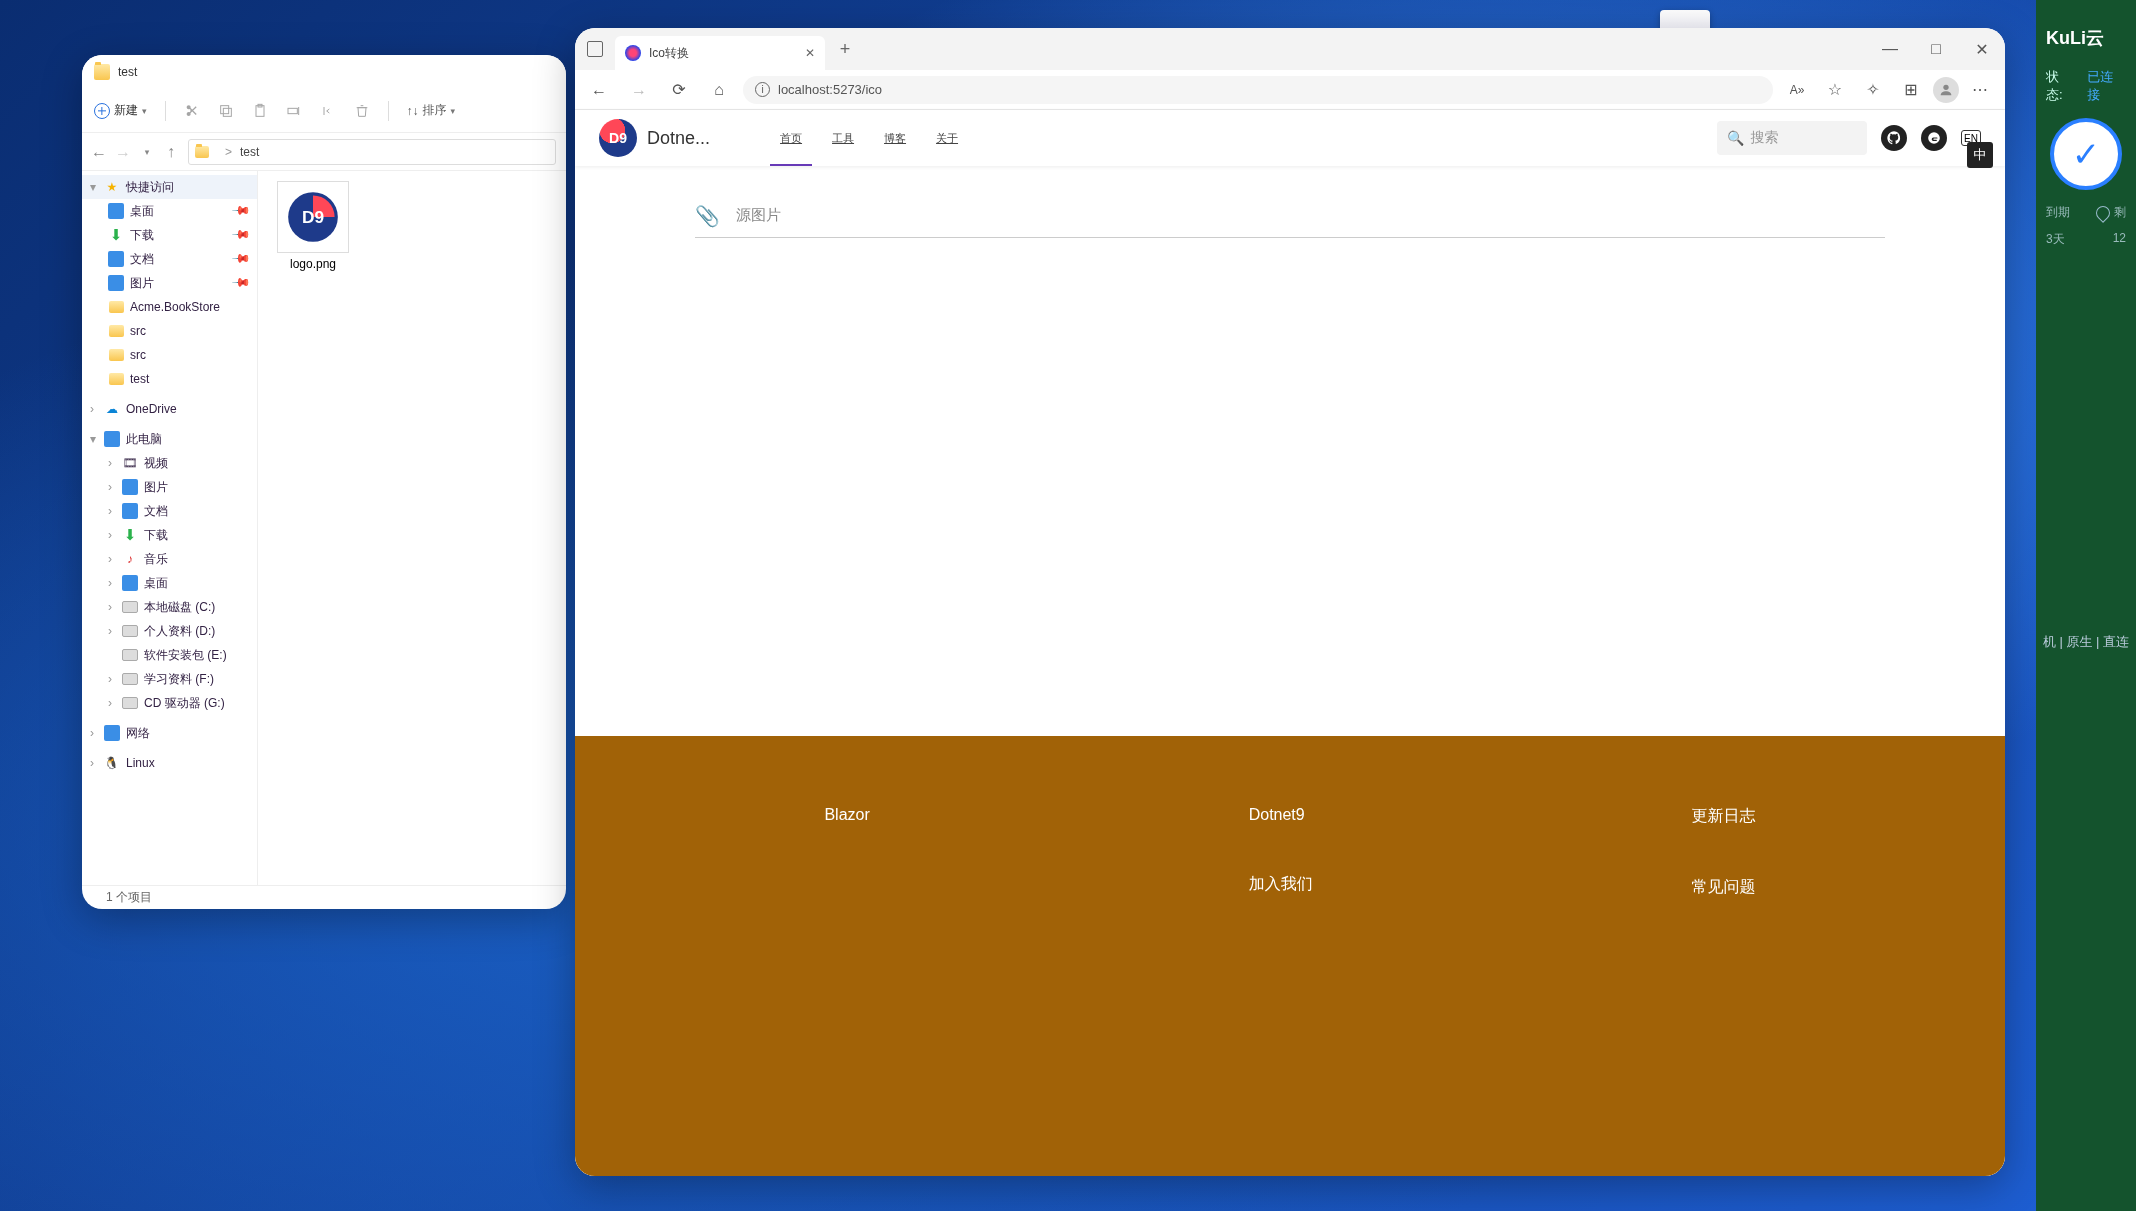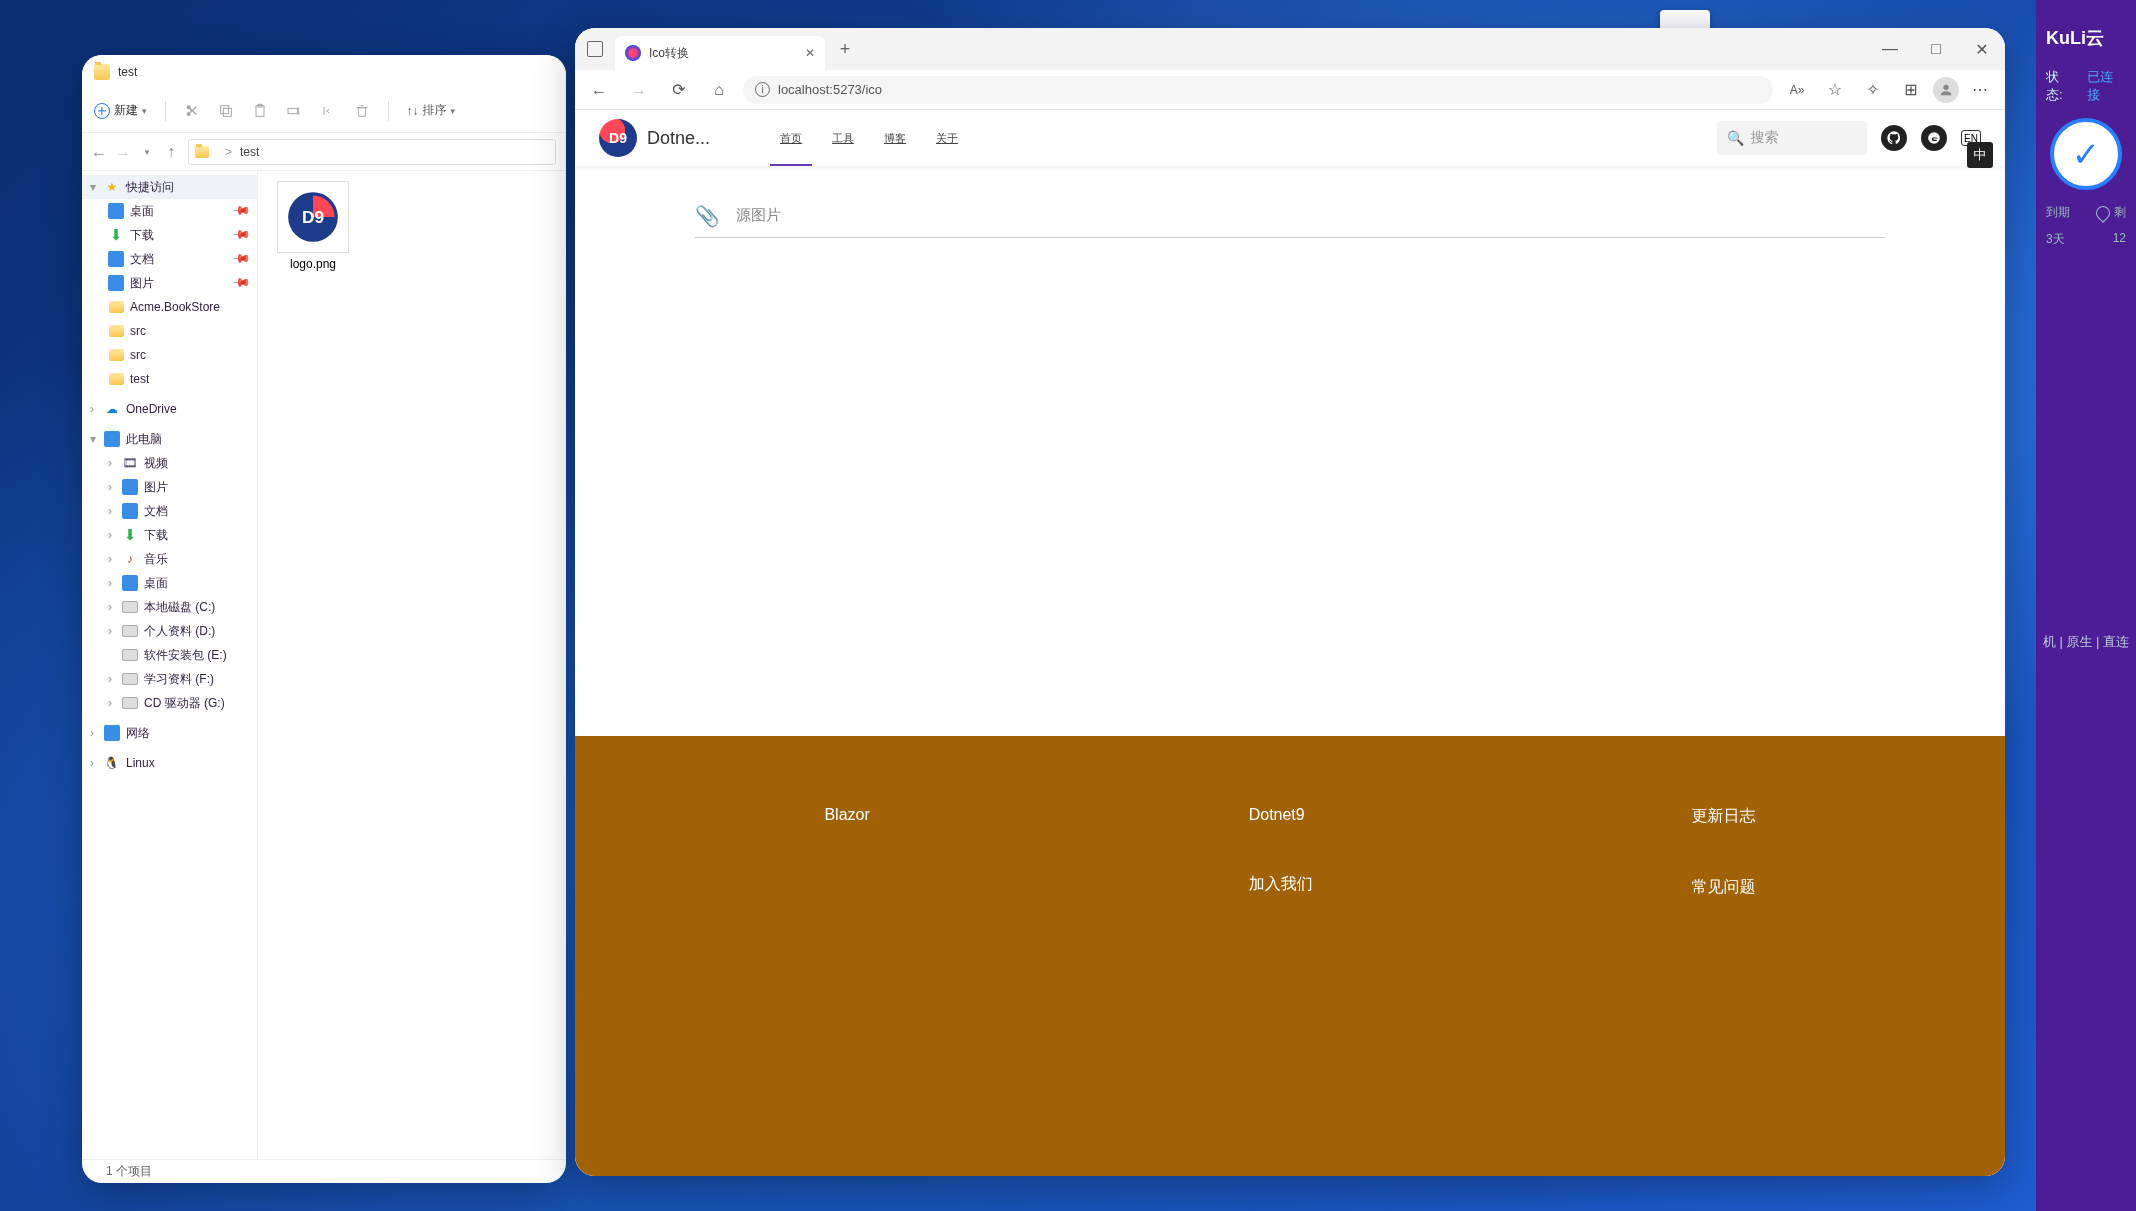--- a/index.html
+++ b/index.html
@@ -1,21 +1,21 @@
 <!DOCTYPE html>
 <html><head>
 <meta charset="utf-8">
 <style>
   * { margin:0; padding:0; box-sizing:border-box; font-family:"Segoe UI","Microsoft YaHei",sans-serif; }
   body { width:2136px; height:1211px; background:linear-gradient(135deg,#0a3d91 0%,#1e5fd4 50%,#2b7fff 100%); position:relative; overflow:hidden; }
   .wallpaper{position:absolute;inset:0;background:radial-gradient(ellipse at 70% 30%,#3a8fff 0%,transparent 40%),radial-gradient(ellipse at 30% 70%,#1a5fc4 0%,transparent 50%),linear-gradient(135deg,#0a2d71 0%,#1e5fd4 100%);}
   .window{position:absolute;background:#fff;border-radius:20px;box-shadow:0 10px 40px rgba(0,0,0,0.3);overflow:hidden;}
 
   
-  .explorer{left:82px;top:55px;width:484px;height:1128px;}
+  .explorer{left:82px;top:55px;width:484px;height:854px;}
   .exp-titlebar{height:34px;display:flex;align-items:center;padding:0 12px;background:#fff;}
   .folder-ico{width:16px;height:16px;background:linear-gradient(180deg,#ffe9a6,#f9c64f);border-radius:2px;position:relative;margin-right:8px;}
   .folder-ico::before{content:"";position:absolute;top:-2px;left:1px;width:6px;height:3px;background:#f9c64f;border-radius:1px 1px 0 0;}
   .exp-title{font-size:12px;color:#333;}
   .exp-toolbar{height:44px;display:flex;align-items:center;padding:0 12px;gap:18px;border-bottom:1px solid #eee;}
   .tb-new{display:flex;align-items:center;gap:4px;font-size:12px;color:#333;}
   .circle-plus{width:16px;height:16px;border:1.3px solid #2a72de;border-radius:50%;position:relative;}
   .circle-plus::before,.circle-plus::after{content:"";position:absolute;background:#2a72de;}
   .circle-plus::before{left:50%;top:3px;bottom:3px;width:1.3px;transform:translateX(-50%);}
   .circle-plus::after{top:50%;left:3px;right:3px;height:1.3px;transform:translateY(-50%);}
@@ -77,21 +77,21 @@
   .ime-badge{width:20px;height:16px;border:1.5px solid #333;border-radius:3px;font-size:10px;display:flex;align-items:center;justify-content:center;background:#fff;}
   .ime-cn{width:26px;height:26px;background:#222;color:#fff;display:flex;align-items:center;justify-content:center;font-size:13px;border-radius:3px;margin-left:-4px;margin-top:8px;}
   .page-body{flex:1;padding:28px 120px;}
   .upload{display:flex;align-items:center;gap:16px;border-bottom:1px solid #ccc;padding:6px 0;height:44px;}
   .clip{color:#888;font-size:20px;}
   .upload-label{color:#888;font-size:15px;}
   .footer{background:#a16207;color:#fff;padding:70px 60px;display:flex;justify-content:space-around;min-height:440px;}
   .fcol{display:flex;flex-direction:column;gap:50px;font-size:16px;}
 
   
-  .overlay{position:absolute;right:0;top:0;width:100px;height:1211px;background:#4c1d95;color:#cfe;padding:16px 10px;font-size:13px;}
+  .overlay{position:absolute;right:0;top:0;width:100px;height:1211px;background:#14532d;color:#cfe;padding:16px 10px;font-size:13px;}
   .overlay h3{color:#fff;font-size:18px;font-weight:600;margin:10px 0 18px;}
   .ov-row{display:flex;align-items:center;gap:12px;margin-bottom:14px;}
   .ov-status{color:#4af;}
   .big-check{width:72px;height:72px;border-radius:50%;background:#fff;border:4px solid #2a7fff;display:flex;align-items:center;justify-content:center;color:#2a7fff;font-size:34px;margin:14px auto;}
   .ov-small{color:#9bb;font-size:12px;display:flex;justify-content:space-between;margin-top:10px;}
   .ov-links{position:absolute;bottom:560px;left:0;right:0;text-align:center;color:#bcd;font-size:13px;}
   .ov-drop{width:14px;height:14px;border:1.5px solid #9bc;border-radius:50% 50% 50% 0;transform:rotate(-45deg);}
 
   
   .tb-file{position:absolute;left:1660px;top:10px;width:50px;height:42px;background:linear-gradient(#fff,#eef);border-radius:4px;box-shadow:0 2px 6px rgba(0,0,0,0.3);}

